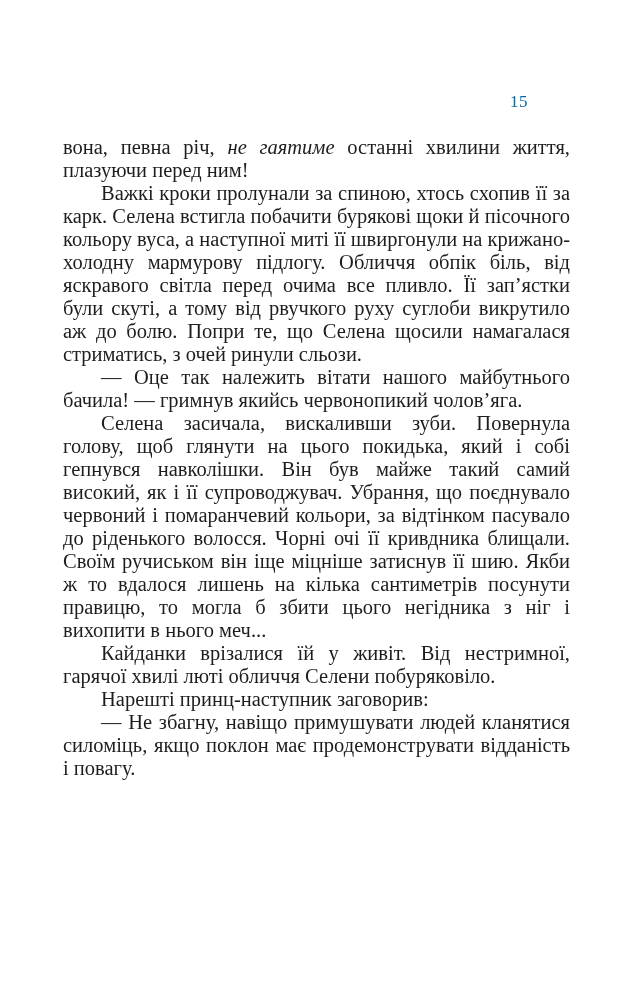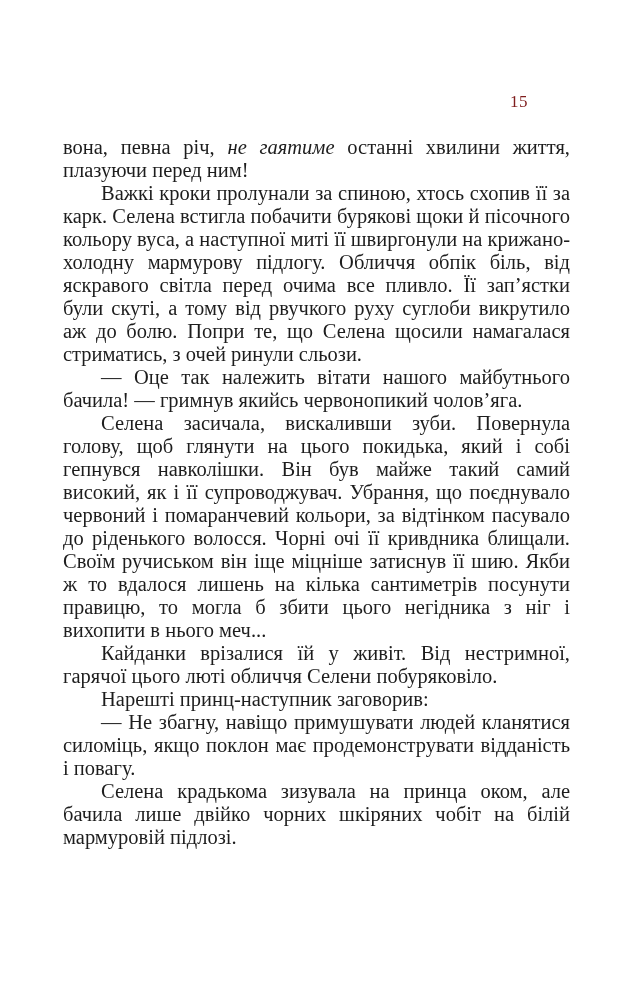--- a/index.html
+++ b/index.html
@@ -16,21 +16,21 @@
     font-family: "Liberation Serif", "DejaVu Serif", serif;
   }
   .page-number {
     position: absolute;
     top: 93px;
     left: 440px;
     width: 88px;
     text-align: right;
     font-size: 17px;
     line-height: 18px;
-    color: #7f1d1d;
+    color: #0369a1;
     letter-spacing: 0.5px;
     font-family: Liberation Serif, serif;
   }
   .text-block {
     position: absolute;
     left: 63px;
     top: 136px;
     width: 507px;
     color: #1d1d1d;
     font-size: 20.5px;
@@ -61,24 +61,23 @@
   <div class="text-block" lang="uk">
 
     <p class="para no-indent"><span>вона, певна річ, </span><em>не гаятиме</em><span> останні хвилини життя, плазуючи перед ним!</span></p>
 
     <p class="para">Важкі кроки пролунали за спиною, хтось схопив її за карк. Селена встигла побачити бурякові щоки й пісочного кольору вуса, а наступної миті її швиргонули на крижано-холодну мармурову підлогу. Обличчя обпік біль, від яскравого світла перед очима все пливло. Її зап’ястки були скуті, а тому від рвучкого руху суглоби викрутило аж до болю. Попри те, що Селена щосили намагалася стриматись, з очей ринули сльози.</p>
 
     <p class="para">— Оце так належить вітати нашого майбутнього бачила! — гримнув якийсь червонопикий чолов’яга.</p>
 
     <p class="para">Селена засичала, вискаливши зуби. Повернула голову, щоб глянути на цього покидька, який і собі гепнувся навколішки. Він був майже такий самий високий, як і її супроводжувач. Убрання, що поєднувало червоний і помаранчевий кольори, за відтінком пасувало до ріденького волосся. Чорні очі її кривдника блищали. Своїм ручиськом він іще міцніше затиснув її шию. Якби ж то вдалося лишень на кілька сантиметрів посунути правицю, то могла б збити цього негідника з ніг і вихопити в нього меч...</p>
 
-    <p class="para">Кайданки врізалися їй у живіт. Від нестримної, гарячої цього люті обличчя Селени побуряковіло.</p>
+    <p class="para">Кайданки врізалися їй у живіт. Від нестримної, гарячої хвилі люті обличчя Селени побуряковіло.</p>
 
     <p class="para">Нарешті принц-наступник заговорив:</p>
 
     <p class="para">— Не збагну, навіщо примушувати людей кланятися силоміць, якщо поклон має продемонструвати відданість і повагу.</p>
 
 
-    <p class="para">Селена крадькома зизувала на принца оком, але бачила лише двійко чорних шкіряних чобіт на білій мармуровій підлозі.</p>
 
   </div>
 
 </div>
 
 </body></html>

